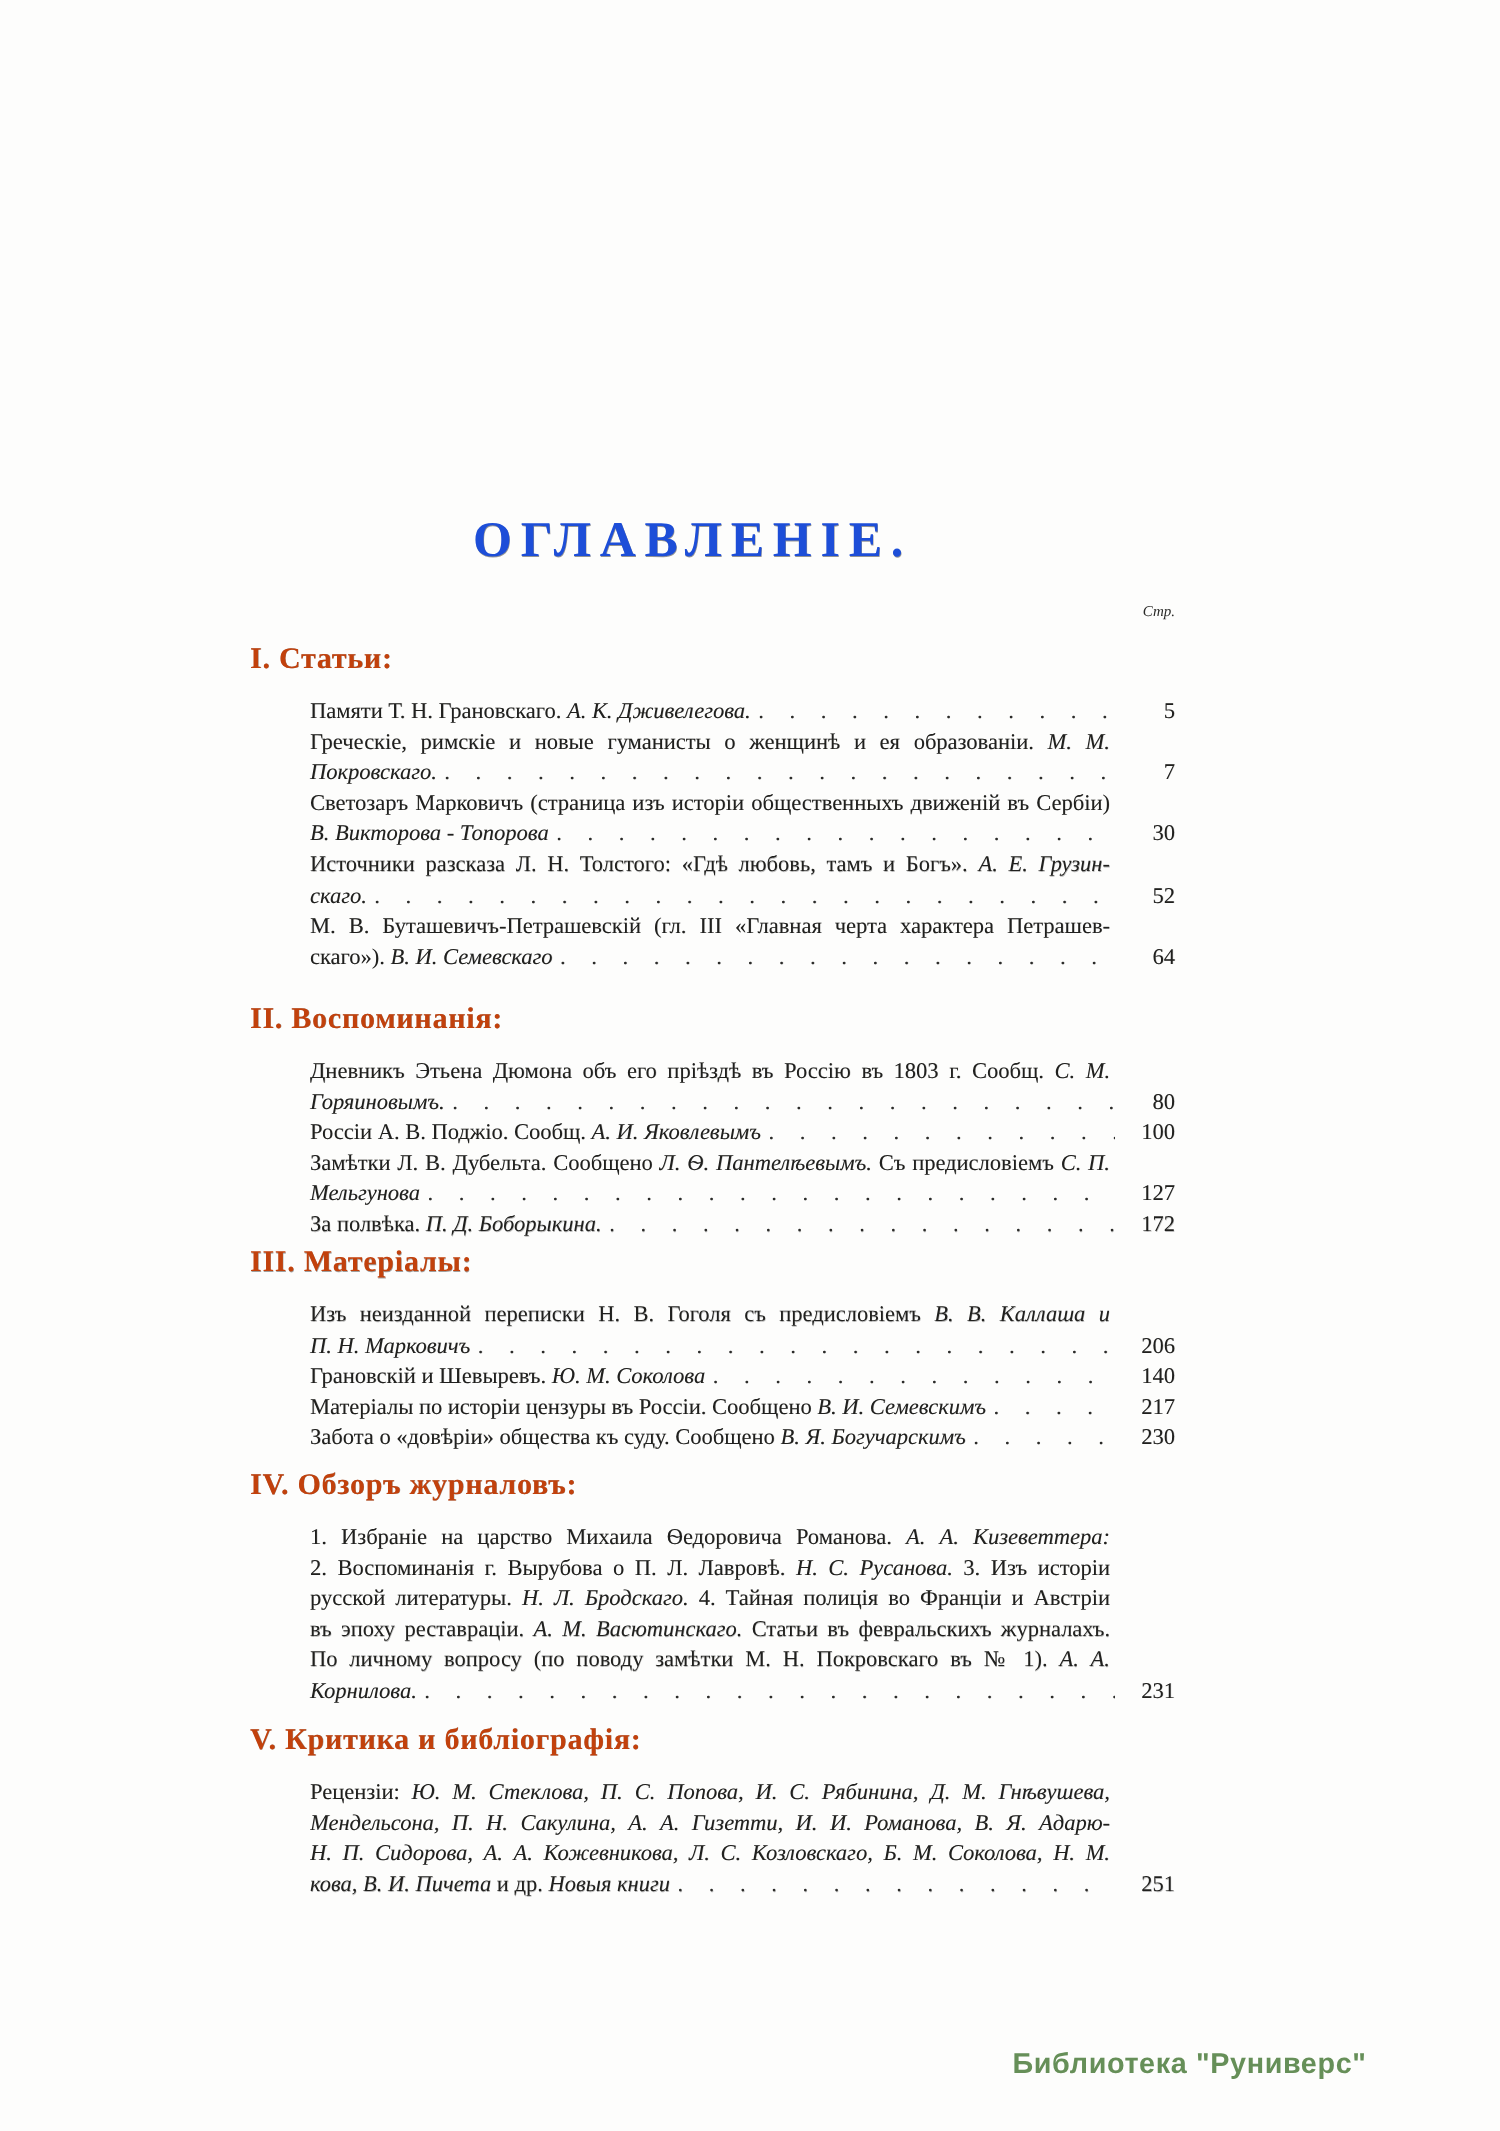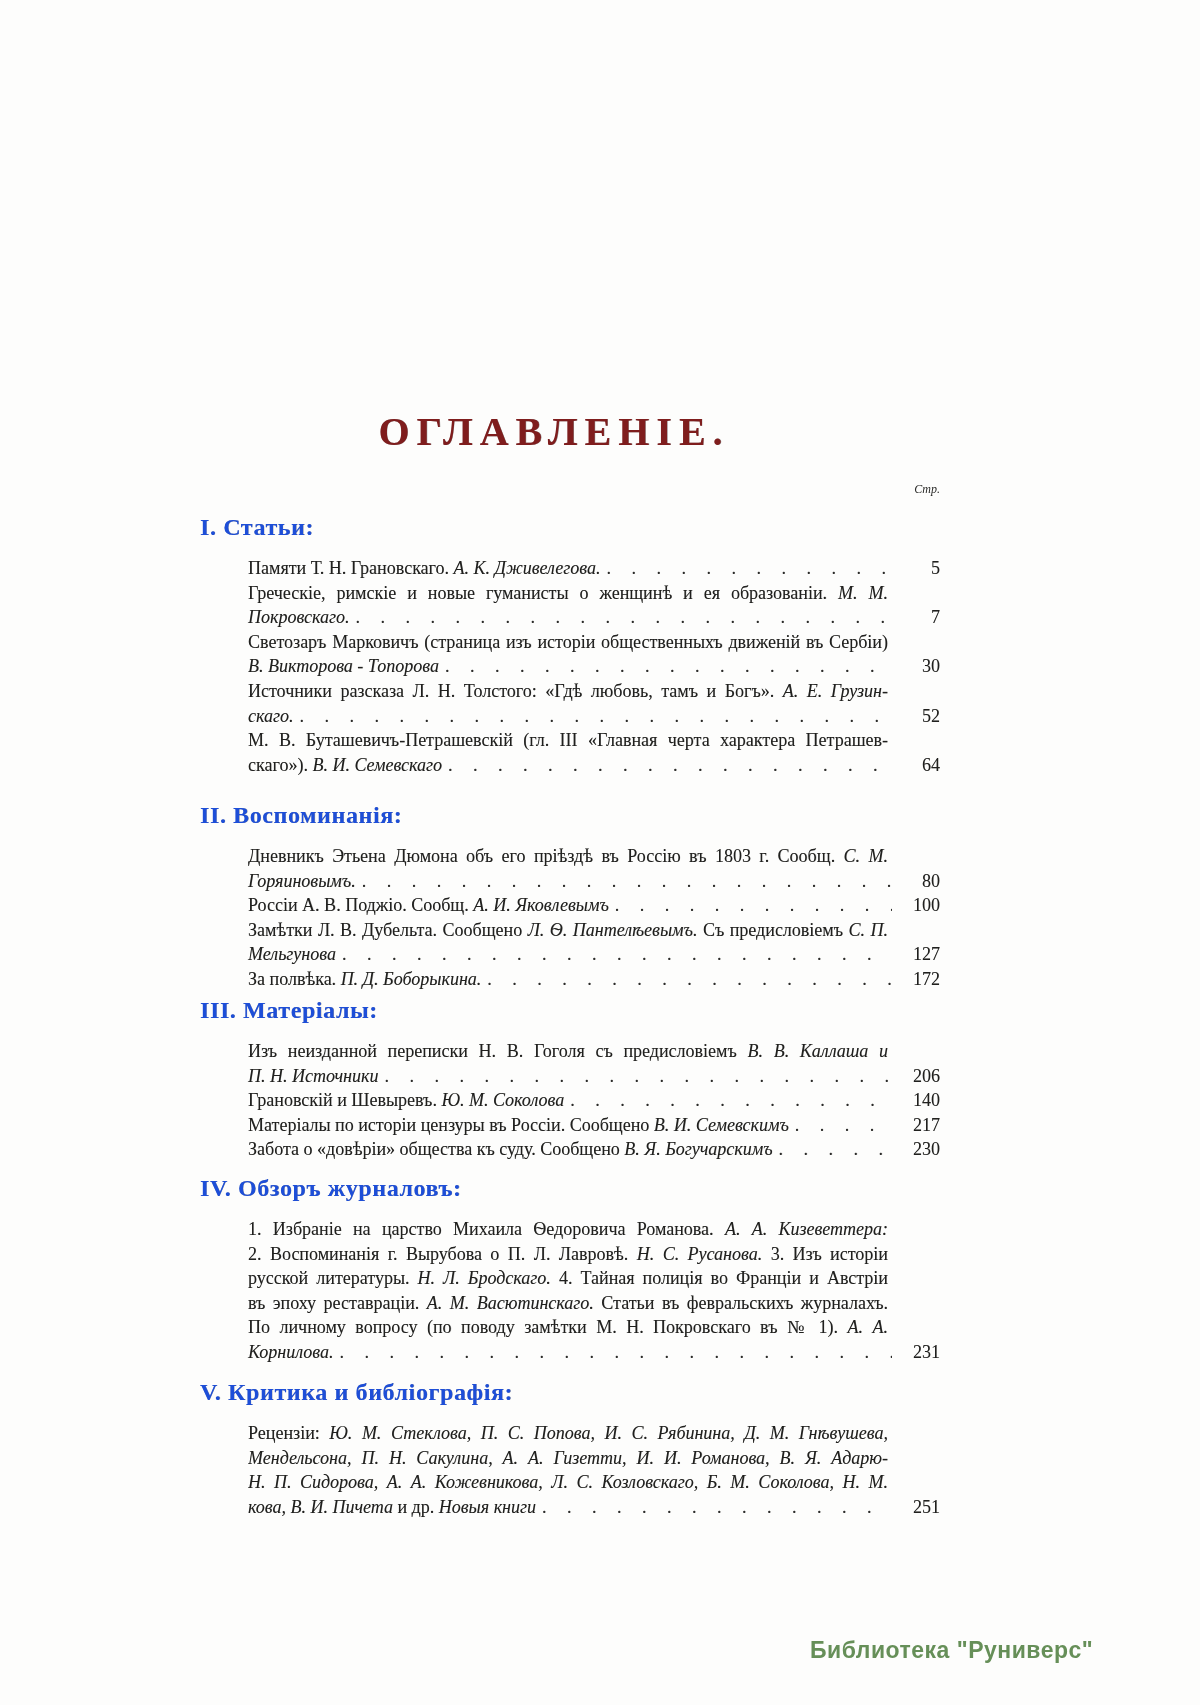--- a/index.html
+++ b/index.html
@@ -10,38 +10,38 @@
     margin:0 auto;
     overflow:hidden;
     font-family:"Liberation Serif","DejaVu Serif",serif;
     color:#1d1d1b;
   }
   .doc-title{
     position:absolute;top:408px;left:0;right:92px;
     text-align:center;
     font-size:40px;font-weight:bold;
     letter-spacing:7px;
-    color:#7f1d1d;
+    color:#1d4ed8;
     text-shadow:0.4px 0.4px 0 rgba(20,20,20,.45);
   }
   .page-col-label{
     position:absolute;top:482px;right:260px;
     font-style:italic;font-size:12px;color:#2a2a28;
   }
   .toc-section{position:absolute;left:248px;width:692px;}
   .sec-0{top:512px;}
   .sec-1{top:800px;}
   .sec-2{top:995px;}
   .sec-3{top:1173px;}
   .sec-4{top:1377px;}
   .sec-heading{
     font-size:24px;font-weight:bold;line-height:30px;
     letter-spacing:0.6px;
     margin:0 0 14px -48px;
-    color:#1d4ed8;
+    color:#c2410c;
     text-shadow:0.3px 0.3px 0 rgba(20,20,20,.4);
   }
   .toc-entry{margin:0;}
   .line{
     font-size:18px;line-height:24.6px;height:24.6px;
     color:#20201e;
     text-shadow:0.3px 0.3px 0 rgba(30,30,30,.3);
   }
   .just{width:640px;text-align:justify;text-align-last:justify;overflow:hidden;}
   .leader{display:flex;align-items:baseline;width:692px;}
@@ -139,21 +139,21 @@
             <span class="dots">. . . . . . . . . . . . . . . . . . . . . . . . . . . . . . . . . . . . . . . . . . . . . . . . . . . . . . . . . . . . . . . . . . . . . . </span>
             <span class="pg">172</span>
           </div>
         </div>
       </div>
       <div class="toc-section sec-2">
         <div class="sec-heading">III. Матеріалы:</div>
         <div class="toc-entry">
           <div class="line just"><span>Изъ неизданной переписки Н. В. Гоголя съ предисловіемъ </span><span class="it">В. В. Каллаша и</span></div>
           <div class="line leader">
-            <span class="txt"><span class="it">П. Н. Источники</span></span>
+            <span class="txt"><span class="it">П. Н. Марковичъ</span></span>
             <span class="dots">. . . . . . . . . . . . . . . . . . . . . . . . . . . . . . . . . . . . . . . . . . . . . . . . . . . . . . . . . . . . . . . . . . . . . . </span>
             <span class="pg">206</span>
           </div>
         </div>
         <div class="toc-entry">
           <div class="line leader">
             <span class="txt"><span>Грановскій и Шевыревъ. </span><span class="it">Ю. М. Соколова</span></span>
             <span class="dots">. . . . . . . . . . . . . . . . . . . . . . . . . . . . . . . . . . . . . . . . . . . . . . . . . . . . . . . . . . . . . . . . . . . . . . </span>
             <span class="pg">140</span>
           </div>

